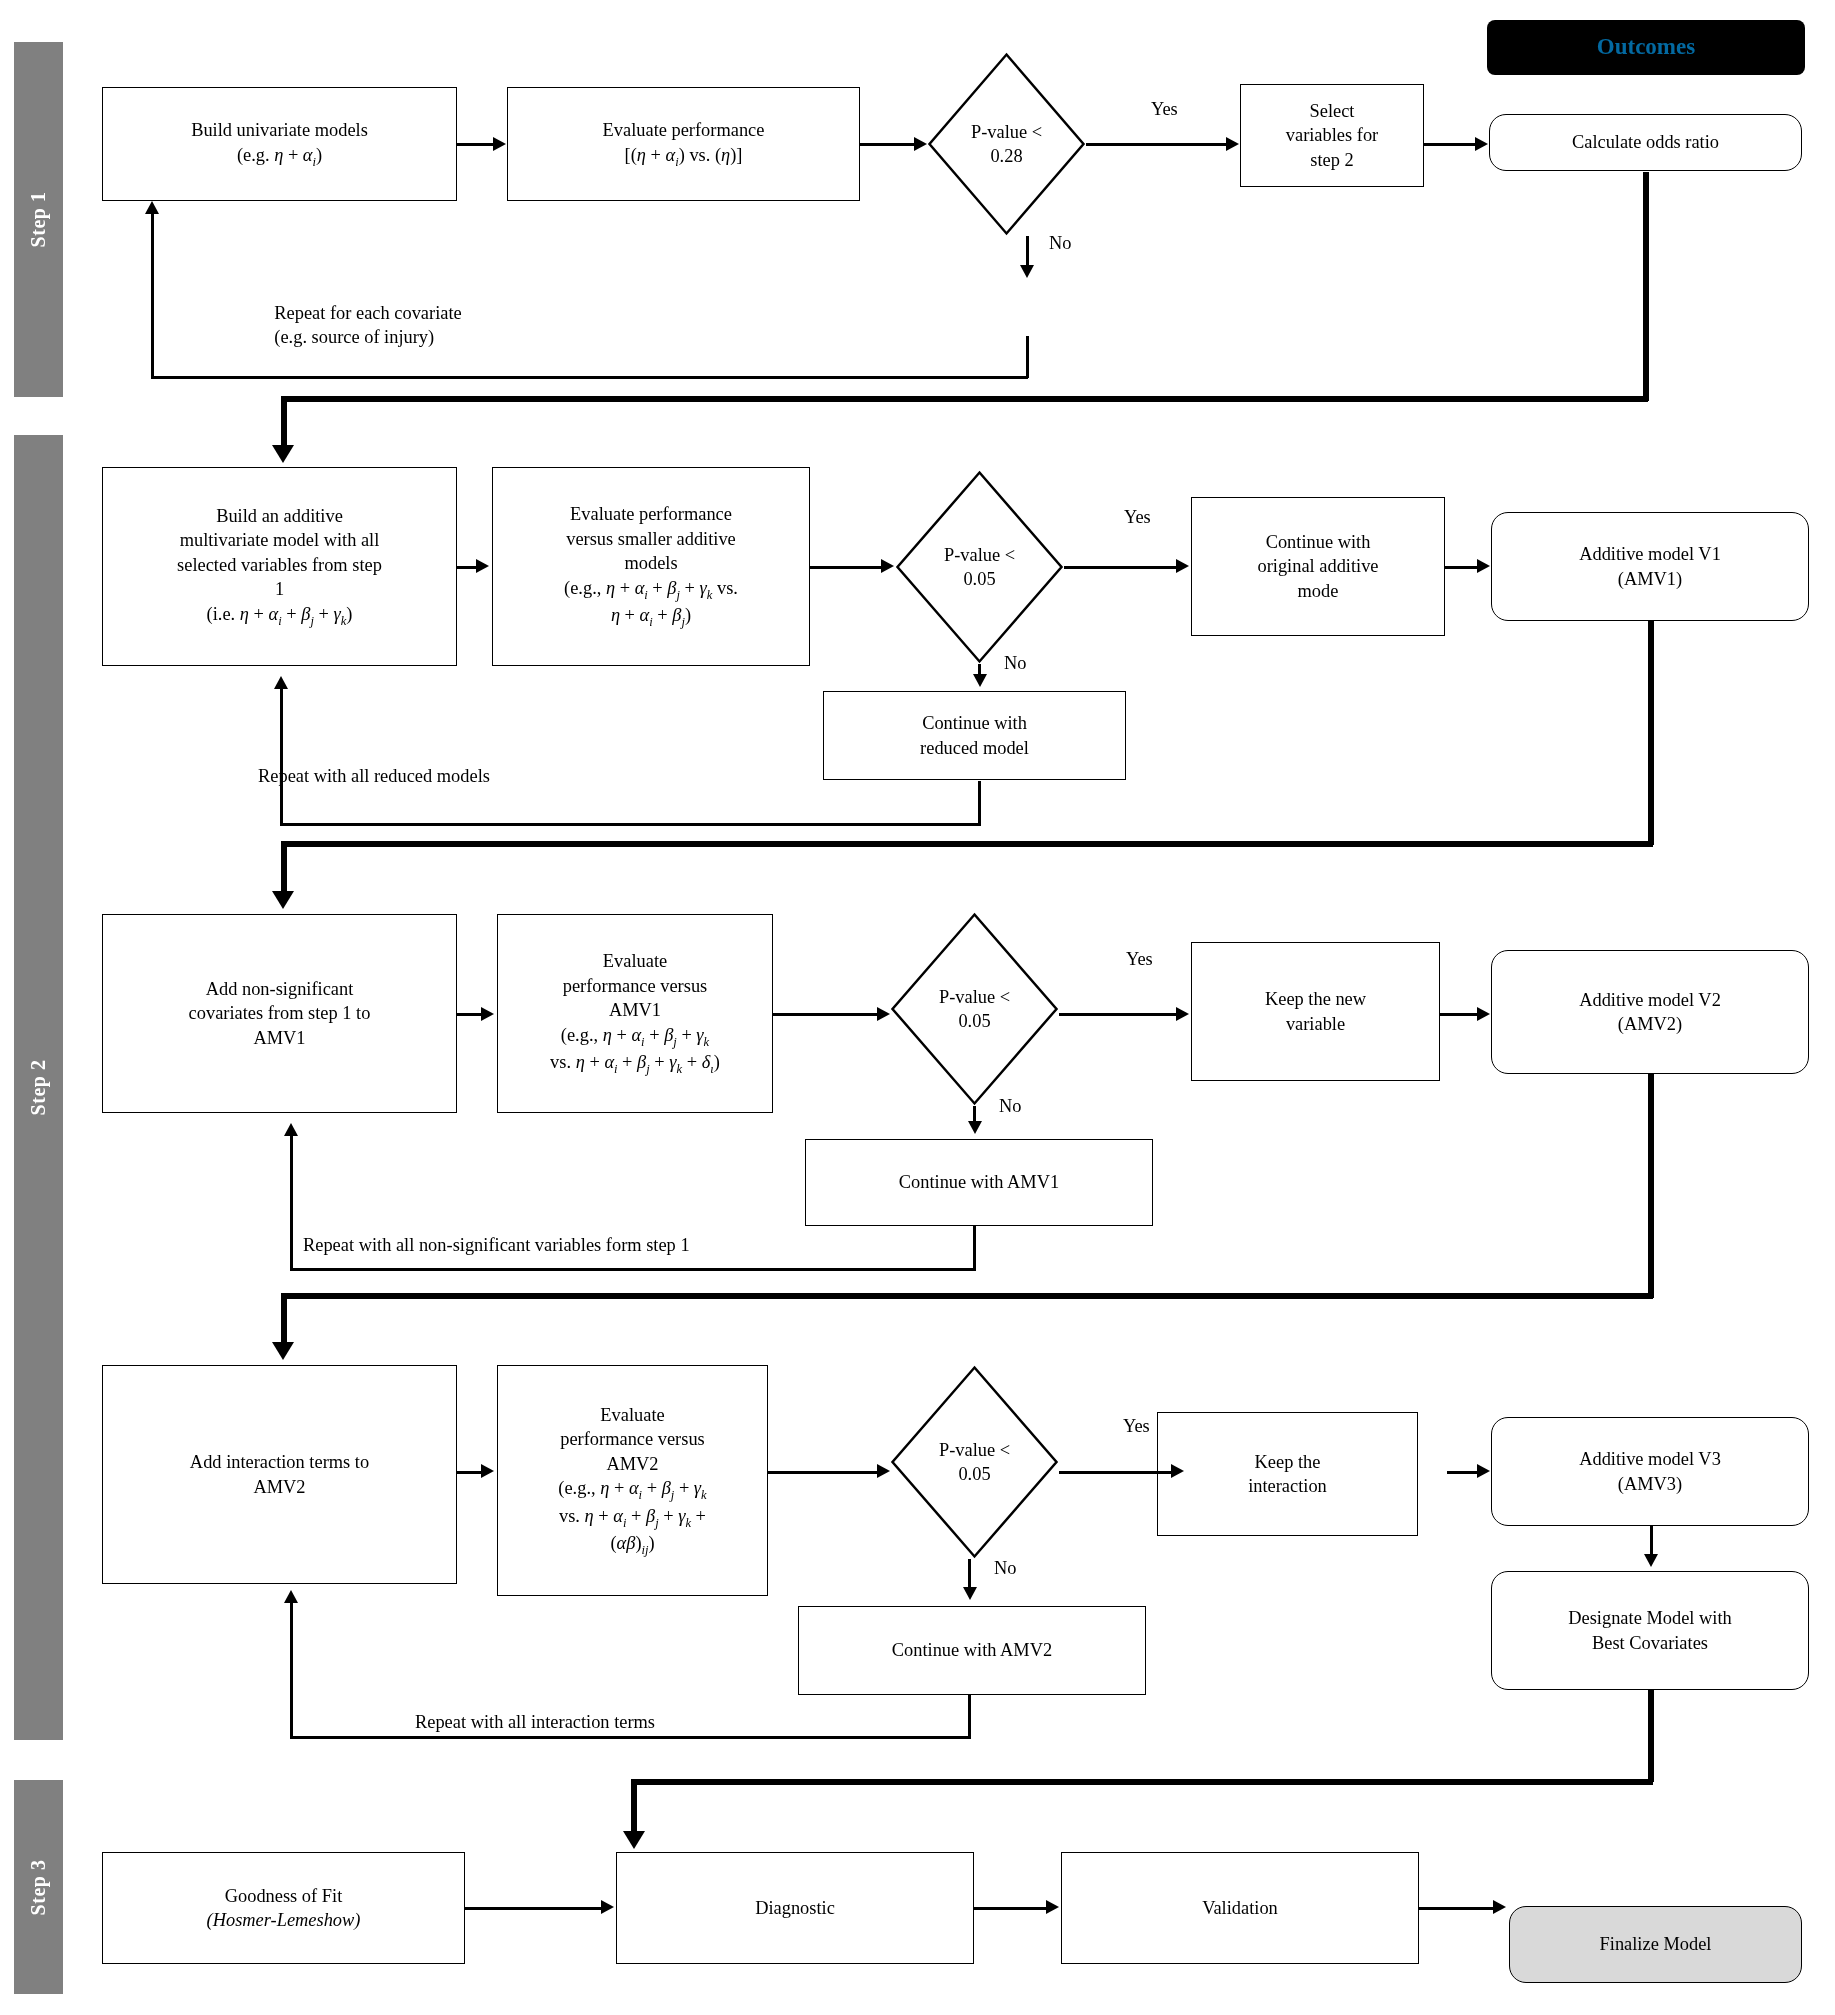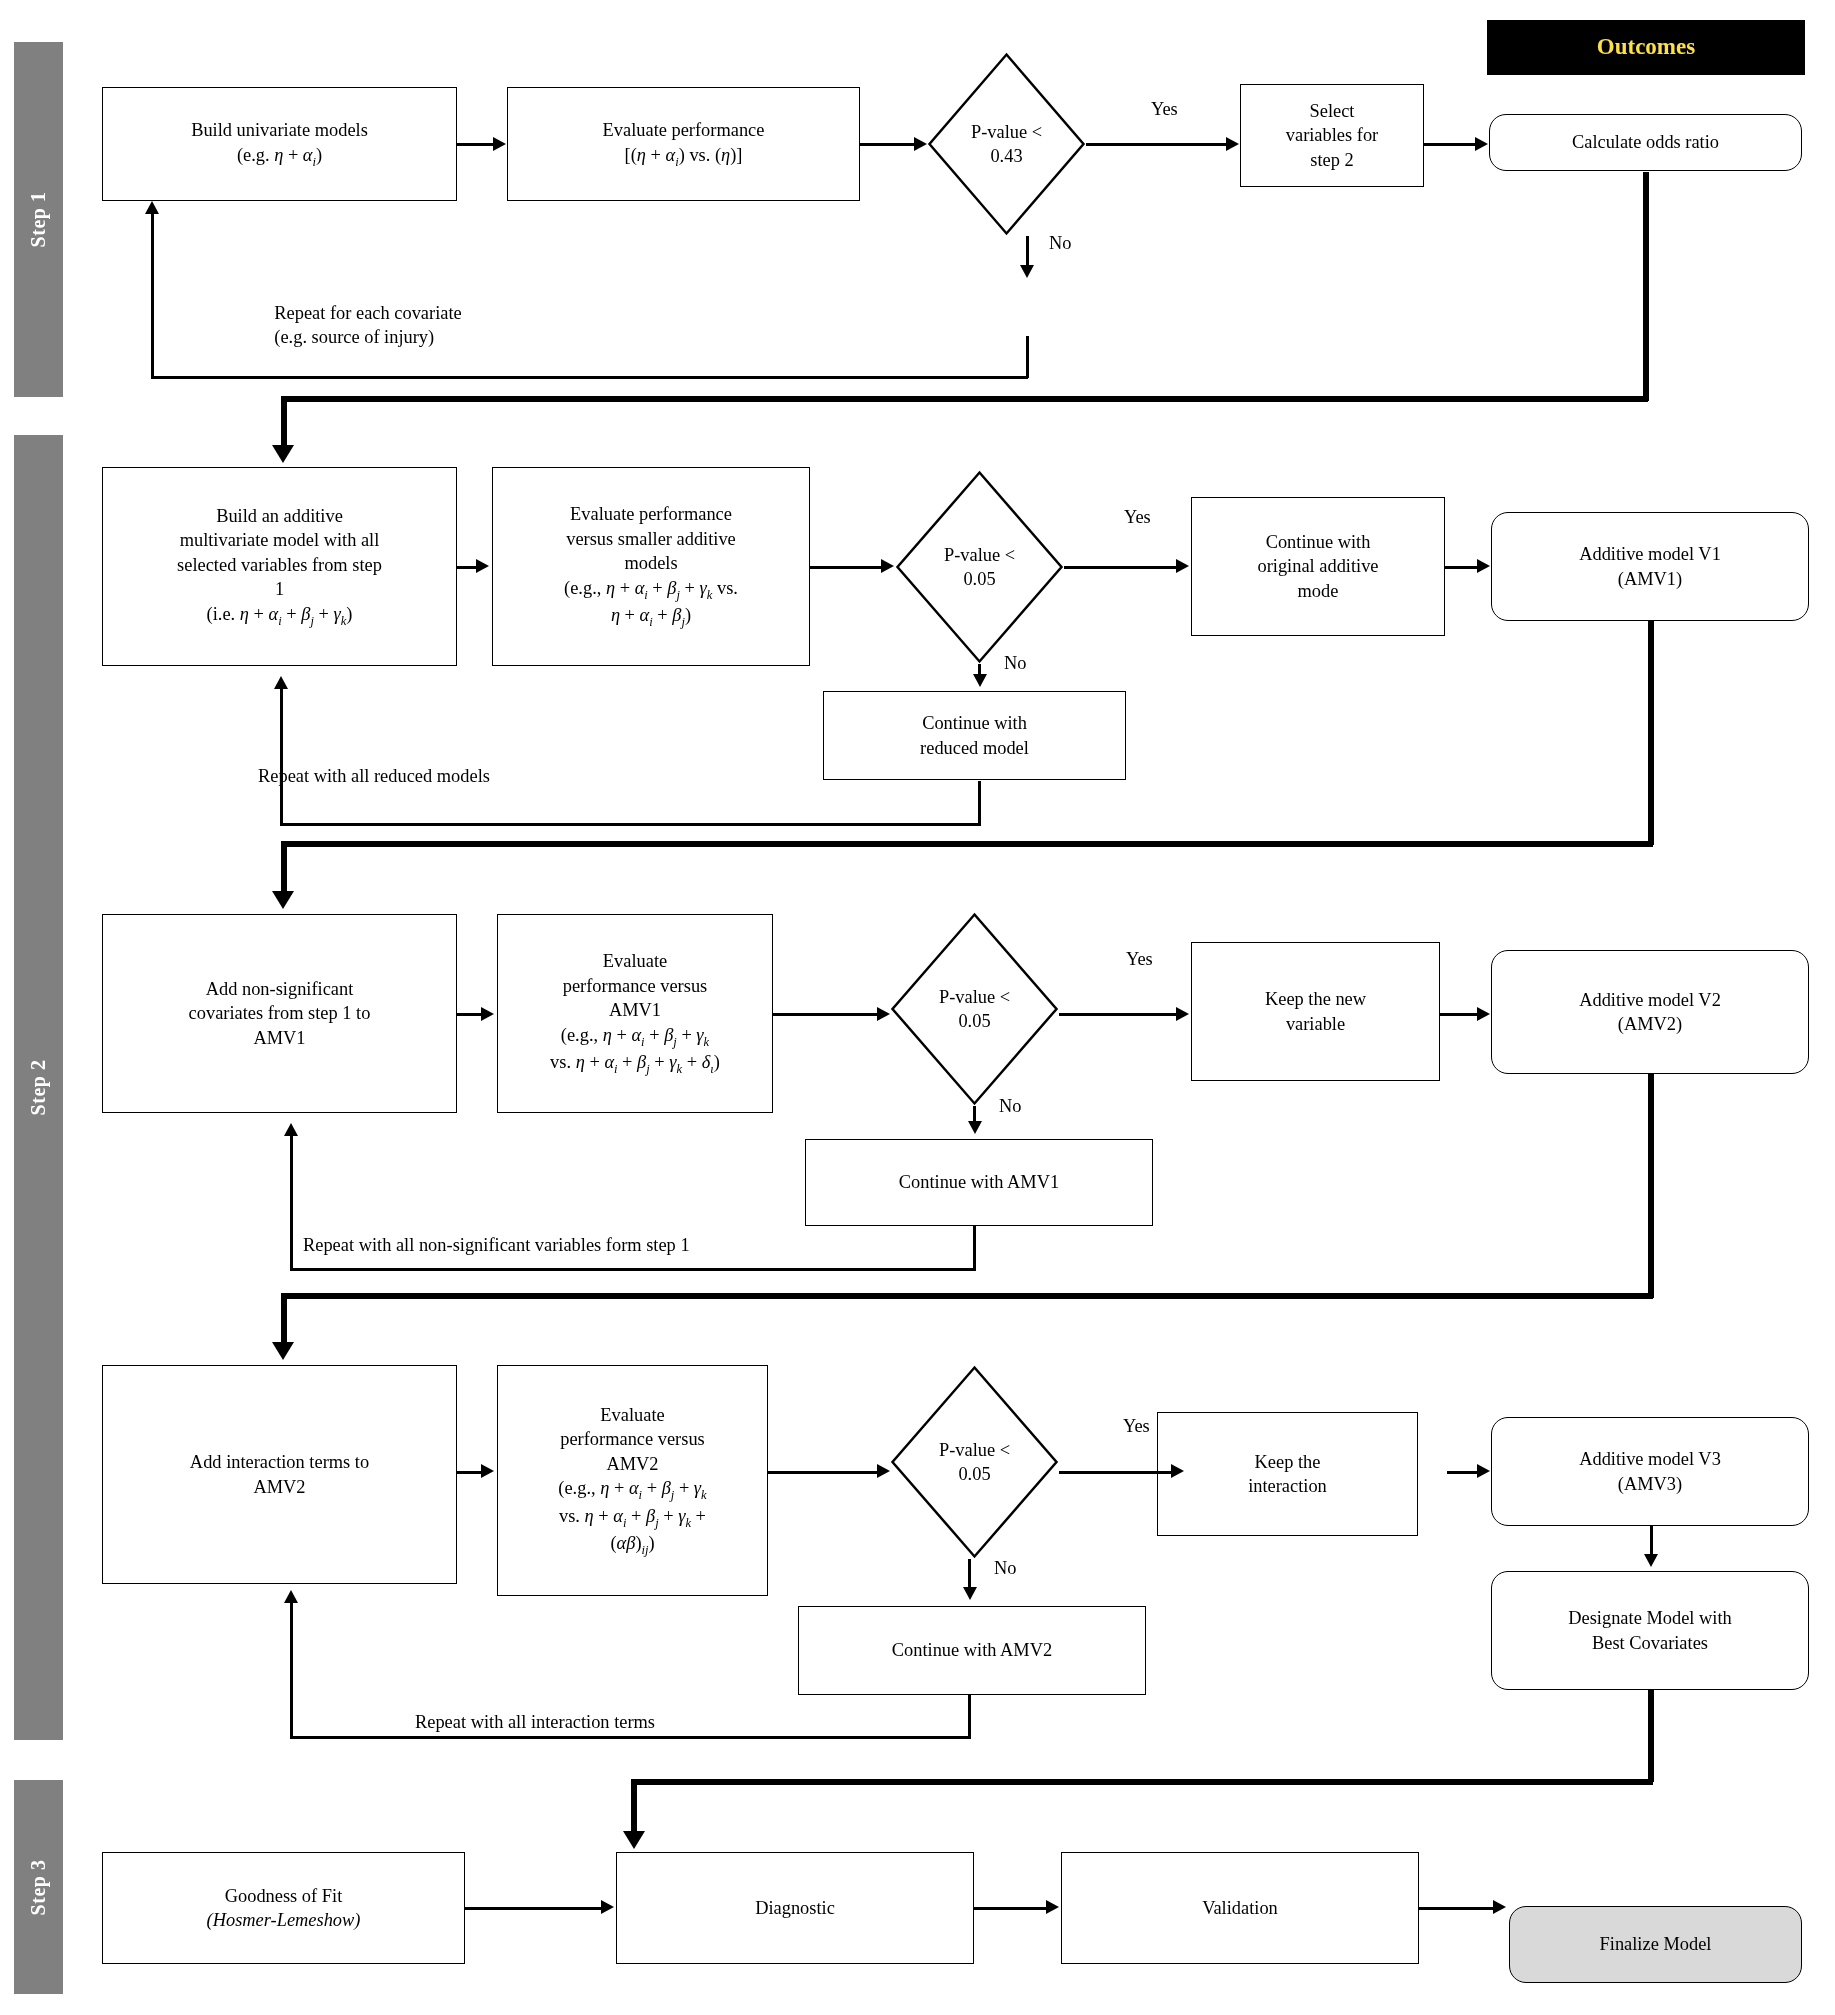--- a/index.html
+++ b/index.html
@@ -12,21 +12,21 @@
     transform:rotate(-90deg);white-space:nowrap;color:#ffffff;
     font-weight:bold;font-size:20px;letter-spacing:0.5px;
     font-family:"Liberation Serif","DejaVu Serif",serif;
   }
 
   
   .node{position:absolute;box-sizing:border-box;background:#fff;border:1.5px solid #000;
         display:flex;align-items:center;justify-content:center;text-align:center;
         font-size:18.4px;line-height:1.33;padding:3px 5px;}
   .node.round{border-radius:17px;}
-  .node.filled{background:#000;color:#fde047;font-weight:bold;border:none;border-radius:0;}
+  .node.filled{background:#000;color:#0369a1;font-weight:bold;border:none;border-radius:8px;}
   .node.grey{background:#d9d9d9;}
   .node .txt{display:block;width:100%;}
 
   
   .diamond{position:absolute;}
   .diamond svg{position:absolute;left:0;top:0;}
   .diamond .dlabel{position:absolute;left:0;top:0;width:100%;height:100%;
         display:flex;align-items:center;justify-content:center;text-align:center;
         font-size:18.4px;line-height:1.33;pointer-events:none;}
 
@@ -80,21 +80,21 @@
       <span>Evaluate performance</span><br>
       <span>[(<span class="mi">η</span> + <span class="mi">α</span><sub>i</sub>) vs. (<span class="mi">η</span>)]</span>
     </span>
   </div>
 
   <div class="diamond" style="left:927px;top:52px;width:159px;height:184px;">
     <svg width="159" height="184" viewBox="0 0 320 370">
       <polygon points="160,5 315,185 160,365 5,185" fill="#ffffff" stroke="#000" stroke-width="5"></polygon>
     </svg>
     <div class="dlabel">
-      <span><span>P-value &lt;</span><br><span>0.43</span></span>
+      <span><span>P-value &lt;</span><br><span>0.28</span></span>
     </div>
   </div>
 
   <div class="node" style="left:1240px;top:84px;width:184px;height:103px;">
     <span class="txt">
       <span>Select</span><br>
       <span>variables for</span><br>
       <span>step 2</span>
     </span>
   </div>

